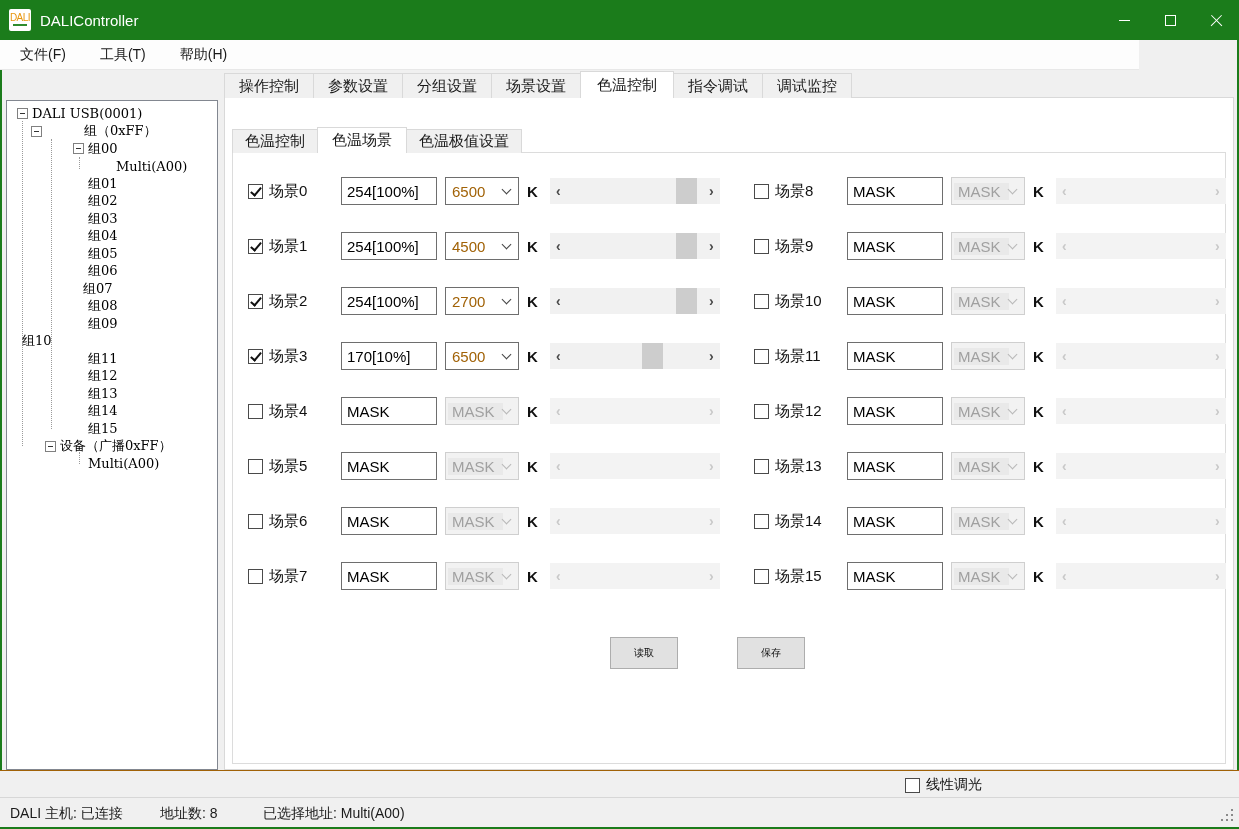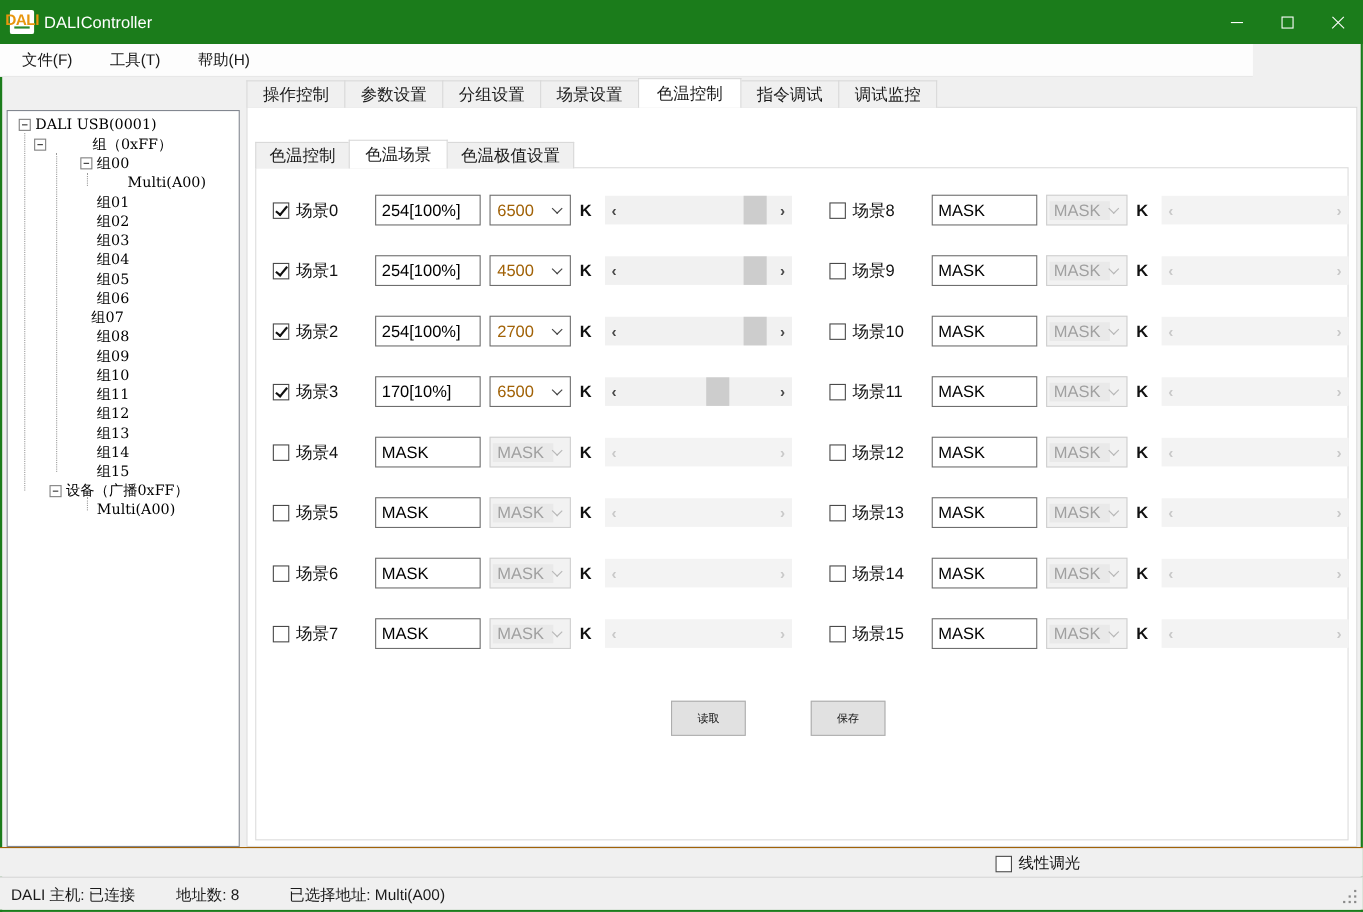--- a/index.html
+++ b/index.html
@@ -18,21 +18,21 @@
 
   
   .titlebar {
     position:absolute; left:-2px; top:0; width:1239px; height:40px;
     background:#1b7c1b; display:flex; align-items:center;
   }
   .app-icon {
     width:22px; height:22px; margin-left:9px; background:#fff; border-radius:2px;
     display:flex; flex-direction:column; align-items:center; justify-content:center;
   }
-  .app-icon .glyph { font-size:14px; font-weight:bold; color:#e8960f; letter-spacing:-0.5px; line-height:8px; }
+  .app-icon .glyph { font-size:10px; font-weight:normal; color:#e8960f; letter-spacing:-0.5px; line-height:8px; }
   .app-icon .bar { width:14px; height:2px; background:#2e8b2e; margin-top:2px; }
   .title-text { color:#fff; font-size:15px; margin-left:9px; }
   .win-controls { position:absolute; right:0; top:0; height:40px; display:flex; }
   .win-btn { width:46px; height:40px; display:flex; align-items:center; justify-content:center; position:relative; }
   .glyph-min { width:11px; height:1px; background:#fff; }
   .glyph-max { width:11px; height:11px; border:1px solid #fff; }
   .glyph-close { position:relative; width:13px; height:13px; }
   .glyph-close::before,.glyph-close::after{
     content:""; position:absolute; left:-1px; top:6px; width:15px; height:1.4px; background:#fff;
   }
@@ -272,21 +272,21 @@
             <span class="minus"></span>
           </span>
     <span class="tree-label">组08</span>
   </div>
         <div class="tree-row" style="padding-left: 66px;">
     <span class="expander hidden">
             <span class="minus"></span>
           </span>
     <span class="tree-label">组09</span>
   </div>
-        <div class="tree-row" style="padding-left: 66px; text-align: right;">
+        <div class="tree-row" style=" text-align: right;">
     <span class="expander hidden">
             <span class="minus"></span>
           </span>
     <span class="tree-label">组10</span>
   </div>
         <div class="tree-row" style="padding-left: 66px;">
     <span class="expander hidden">
             <span class="minus"></span>
           </span>
     <span class="tree-label">组11</span>

